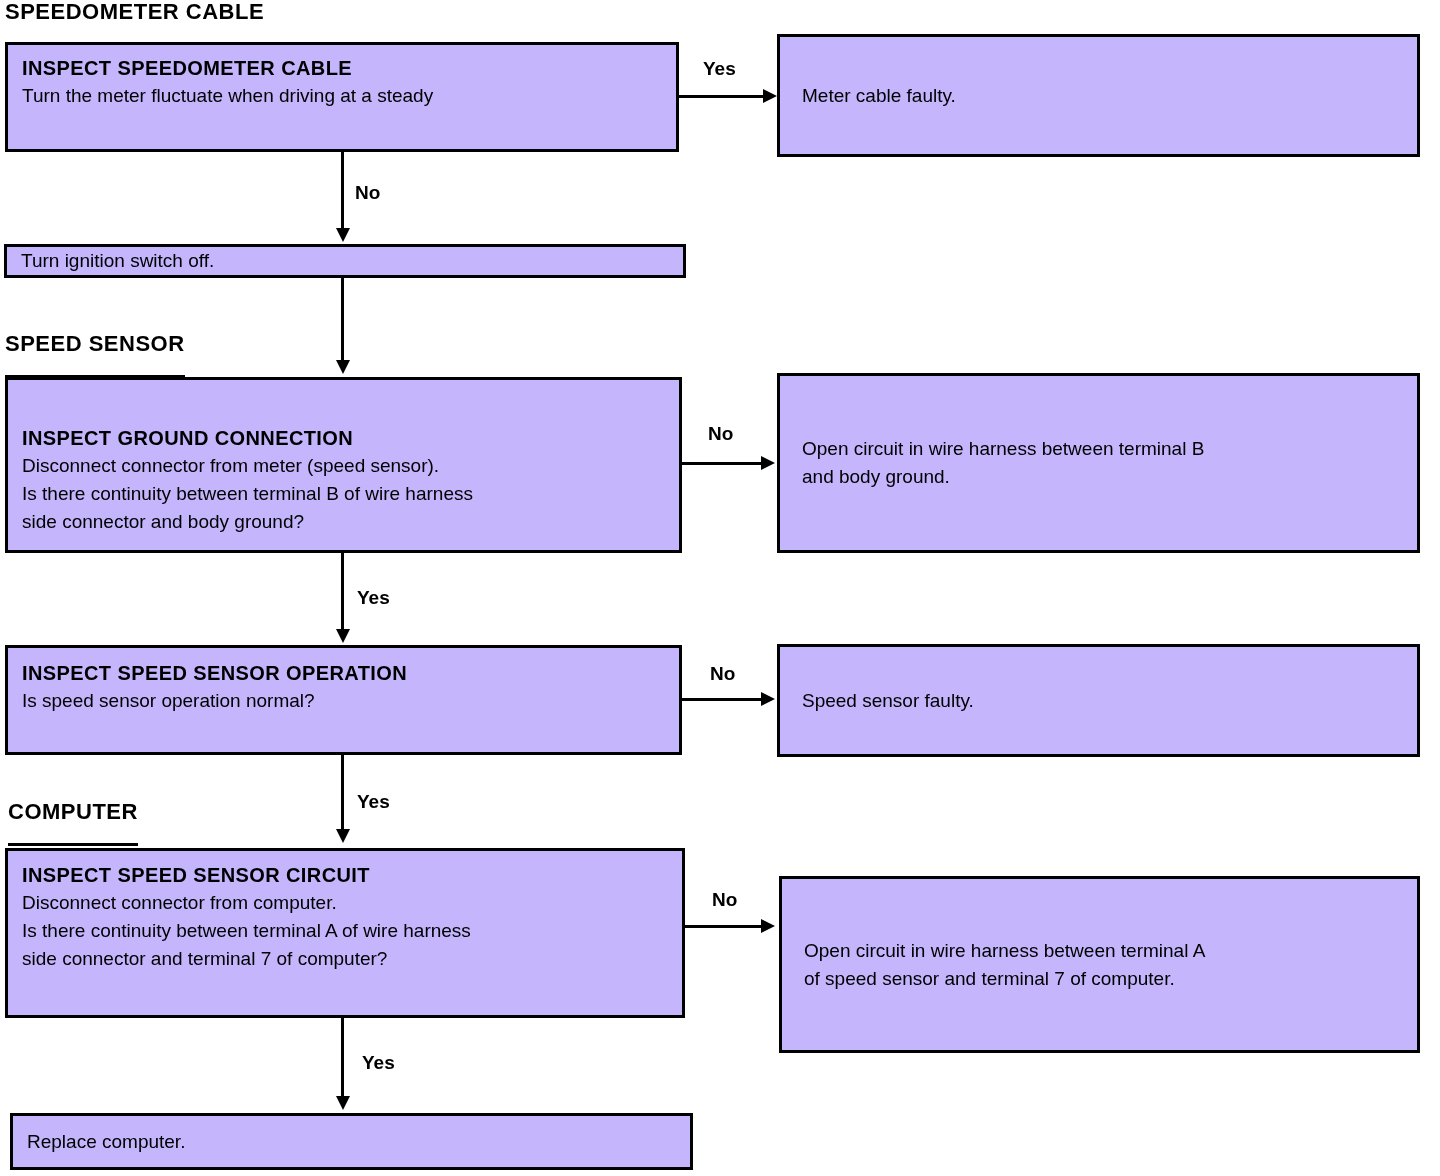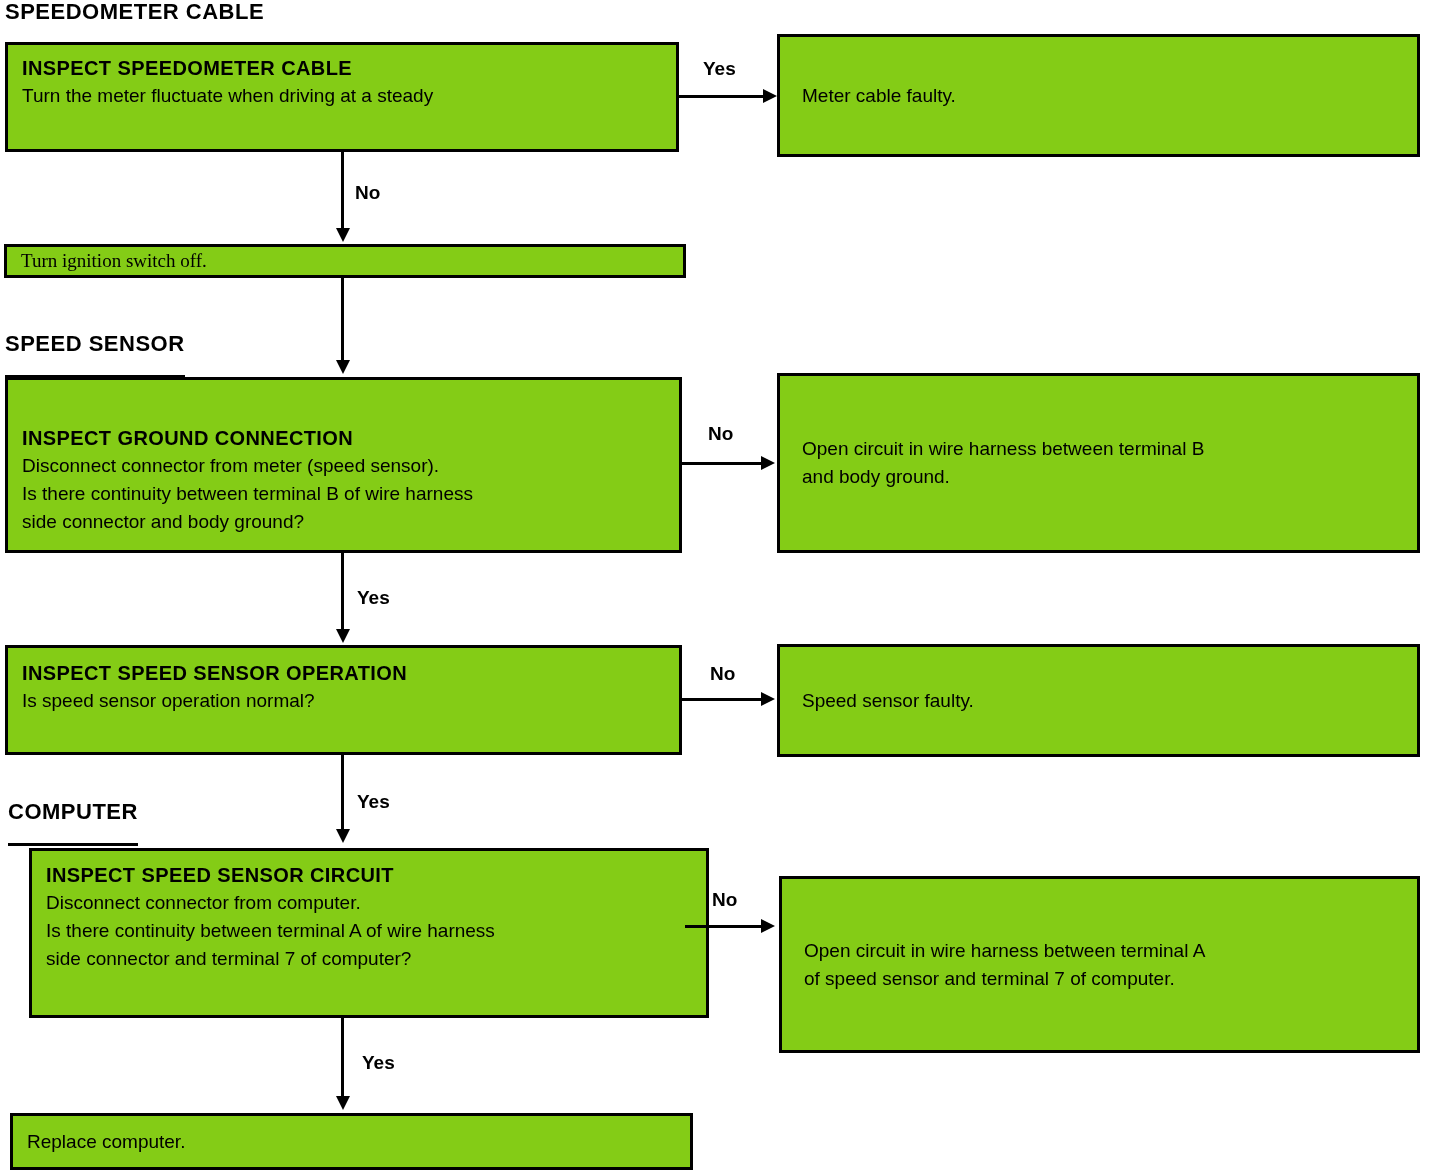--- a/index.html
+++ b/index.html
@@ -21,21 +21,21 @@
     line-height:26px;
     white-space:nowrap;
     border-bottom:3px solid #000;
     padding-bottom:18px;
   }
 
   
   .box{
     position:absolute;
     border:3px solid #000;
-    background:#84cc16;
+    background:#c4b5fd;
     box-sizing:border-box;
   }
   .box-inner{
     position:absolute;
     left:14px;right:10px;top:9px;
     display:block;
   }
   .box .title{
     display:block;
     font-size:20px;
@@ -101,21 +101,21 @@
   <div class="box result" style="left:777px;top:34px;width:643px;height:123px;">
     <div class="box-inner">
       <span class="line">Meter cable faulty.</span>
     </div>
   </div>
 
   <div class="vline" style="left:341px;top:152px;height:78px;"></div>
   <div class="arrow-down" style="left:336px;top:228px;"></div>
   <div class="edge-label" style="left:355px;top:182px;">No</div>
 
-  <div class="box simple" style="left:4px;top:244px;width:682px;height:34px;font-family:Liberation Serif, serif;">
+  <div class="box simple" style="left:4px;top:244px;width:682px;height:34px;">
     <div class="box-inner">
       <span class="line">Turn ignition switch off.</span>
     </div>
   </div>
 
   <div class="vline" style="left:341px;top:278px;height:84px;"></div>
   <div class="arrow-down" style="left:336px;top:360px;"></div>
 
   <div class="section-heading" style="left:5px;top:331px;">SPEED SENSOR</div>
 
@@ -159,21 +159,21 @@
       <span class="line">Speed sensor faulty.</span>
     </div>
   </div>
 
   <div class="vline" style="left:341px;top:755px;height:76px;"></div>
   <div class="arrow-down" style="left:336px;top:829px;"></div>
   <div class="edge-label" style="left:357px;top:791px;">Yes</div>
 
   <div class="section-heading" style="left:8px;top:799px;">COMPUTER</div>
 
-  <div class="box" style="left:5px;top:848px;width:680px;height:170px;margin-left:24px;">
+  <div class="box" style="left:5px;top:848px;width:680px;height:170px;">
     <div class="box-inner" style="top:10px;">
       <span class="title">INSPECT SPEED SENSOR CIRCUIT</span>
       <span class="line">Disconnect connector from computer.</span>
       <span class="line">Is there continuity between terminal A of wire harness</span>
       <span class="line">side connector and terminal 7 of computer?</span>
     </div>
   </div>
 
   <div class="hline" style="left:685px;top:925px;width:82px;"></div>
   <div class="arrow-right" style="left:761px;top:919px;"></div>

